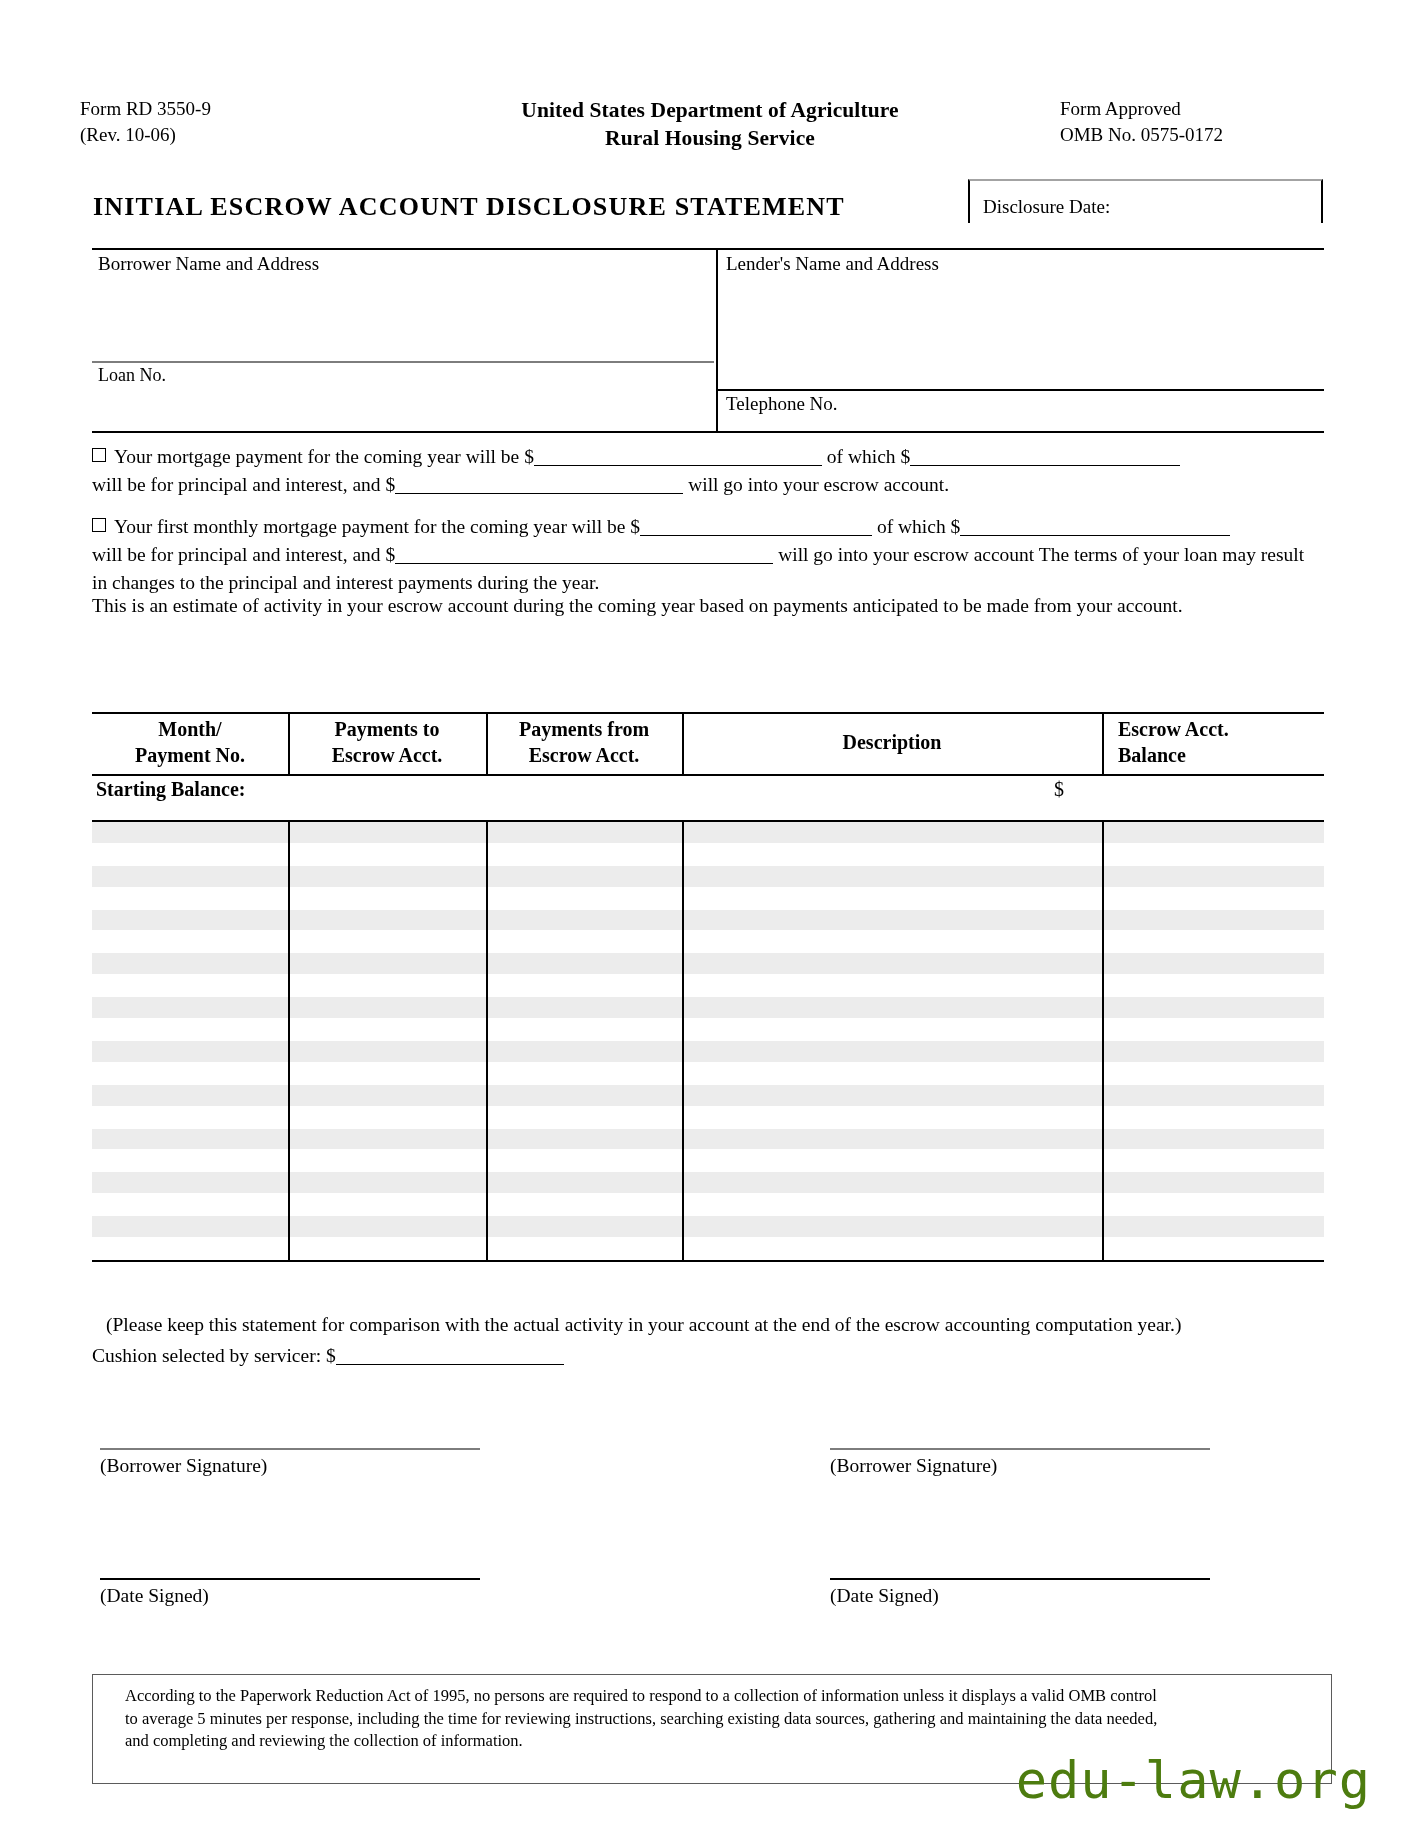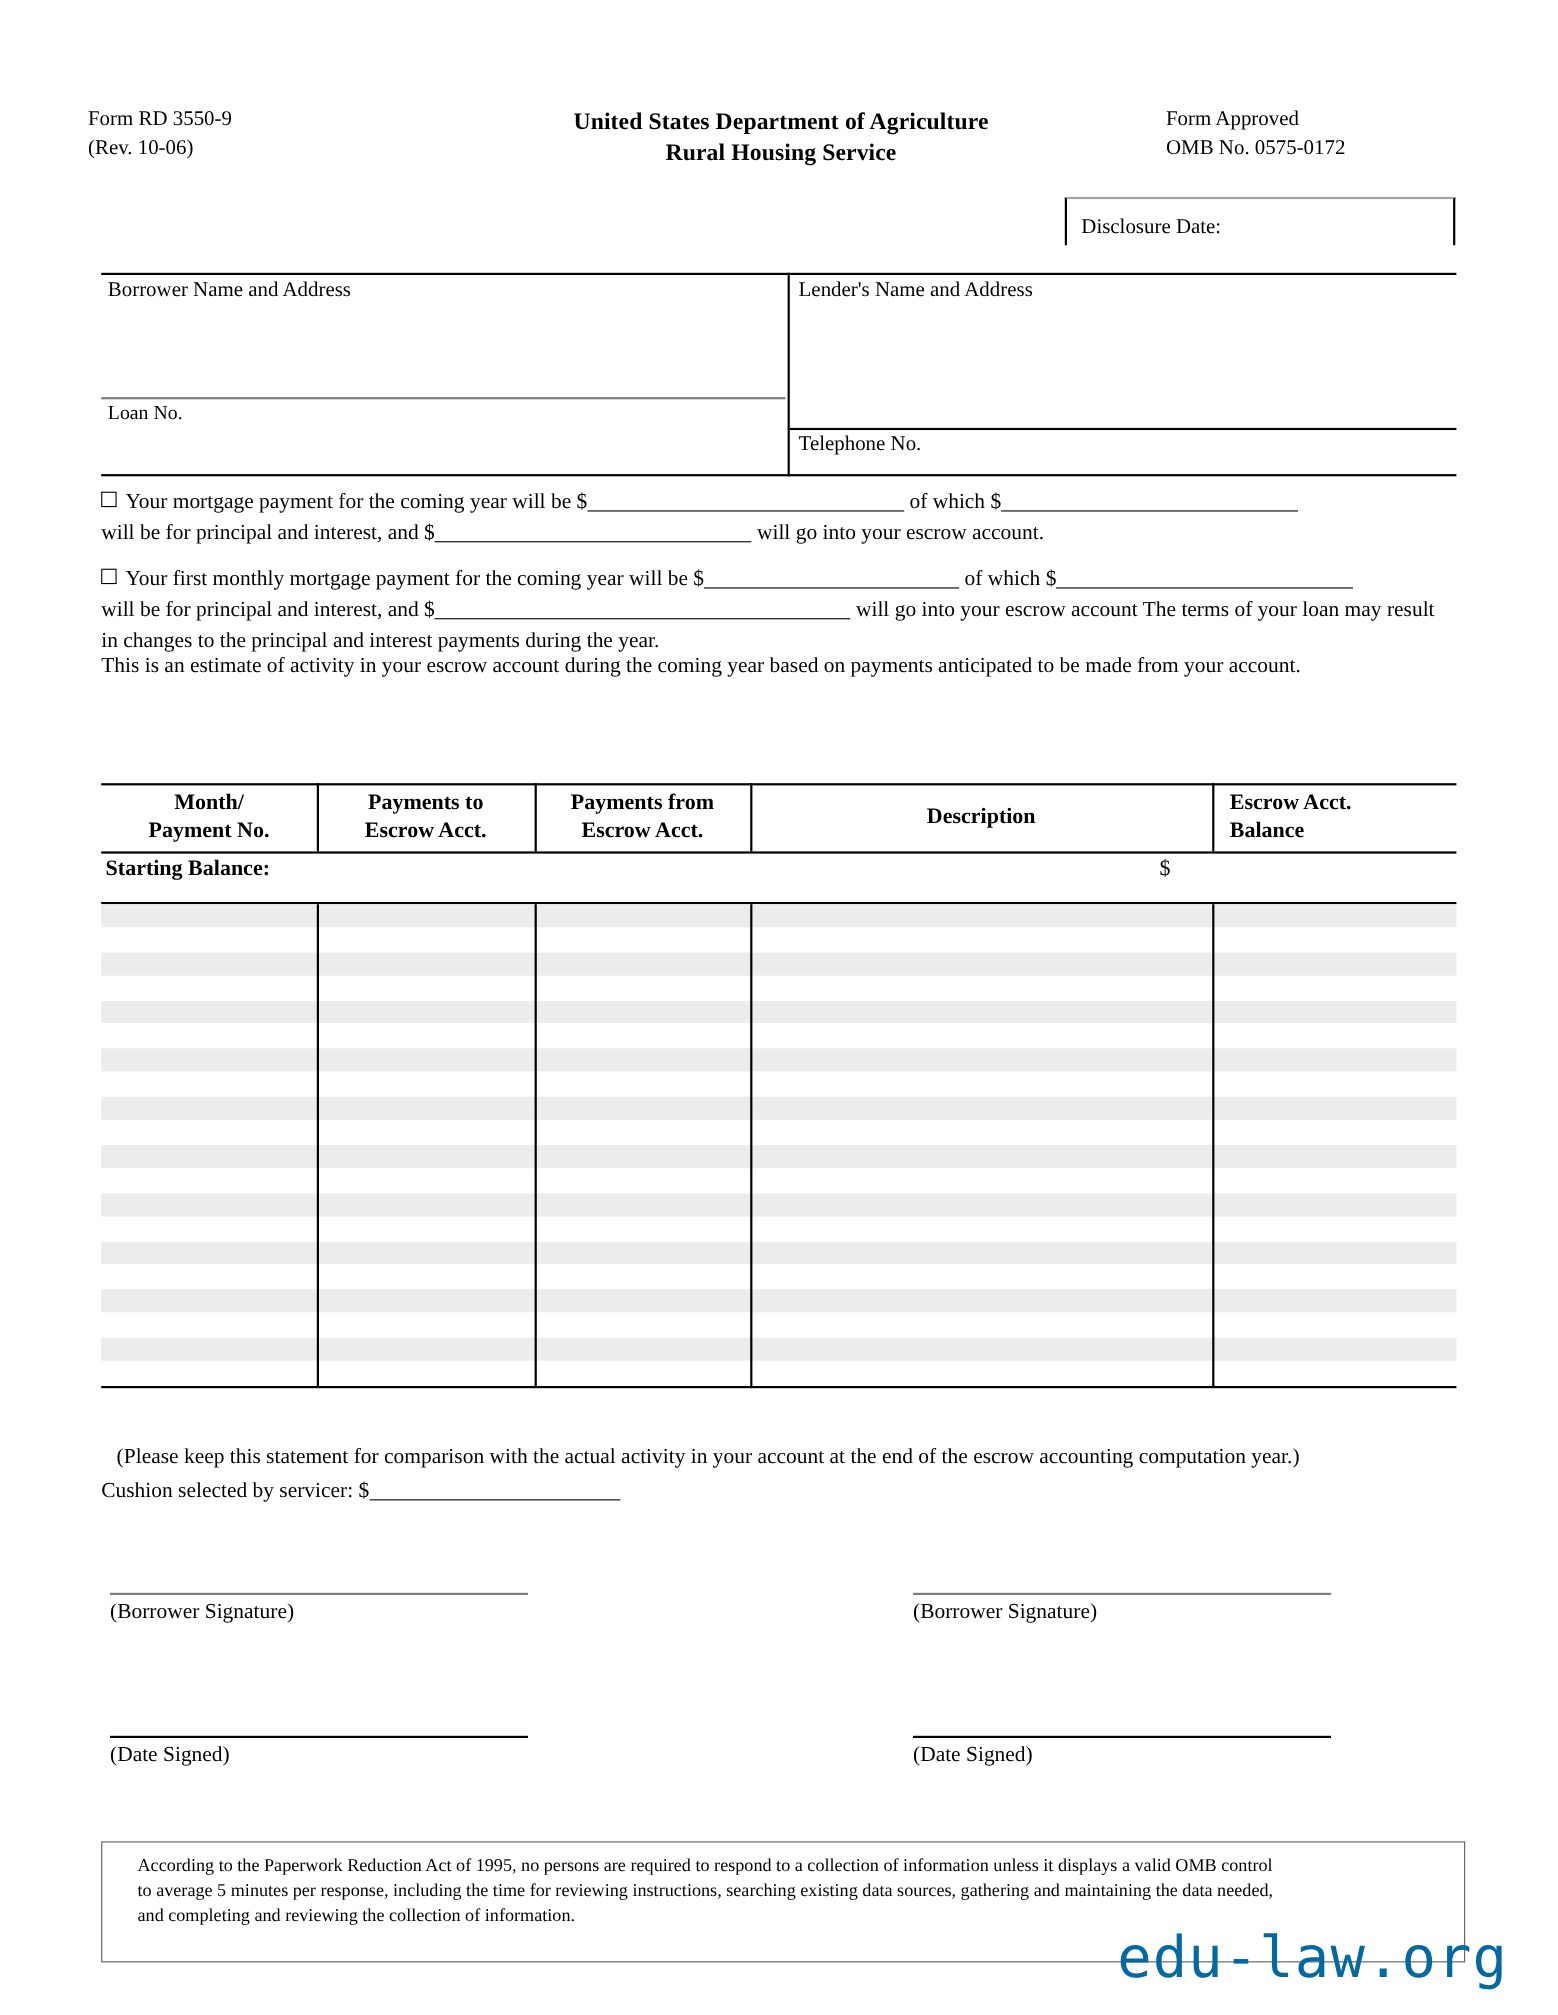--- a/index.html
+++ b/index.html
@@ -133,21 +133,21 @@
   .pra {
     position: absolute; left: 92px; top: 1674px; width: 1240px; height: 110px;
     border: 1.6px solid #5b5b5b; padding: 10px 22px 0 32px;
     font-size: 16.5px; line-height: 22.5px;
   }
 
   .watermark {
     position: absolute; left: 0; top: 1750px; width: 1416px;
     text-align: right; padding-right: 45px;
     font-family: "DejaVu Sans Mono", "Liberation Mono", monospace;
-    font-size: 52px; letter-spacing: 1px; color: #0369a1;
+    font-size: 52px; letter-spacing: 1px; color: #4d7c0f;
   }
 </style>
 </head>
 <body>
 
 <div class="page">
 
   <div class="meta-row">
     <div class="form-id">
       <div>Form RD 3550-9</div>
@@ -157,20 +157,21 @@
       <div>United States Department of Agriculture</div>
       <div>Rural Housing Service</div>
     </div>
     <div class="approved">
       <div>Form Approved</div>
       <div>OMB No. 0575-0172</div>
     </div>
   </div>
 
   <div class="title-band">
+    <div class="main-title">INITIAL ESCROW ACCOUNT DISCLOSURE STATEMENT</div>
     <div class="disclosure-box">
       <span>Disclosure Date:</span>
     </div>
   </div>
 
   <div class="idblock">
     <div class="hr-top"></div>
     <div class="vdiv"></div>
     <div class="lbl-borrower">Borrower Name and Address</div>
     <div class="lbl-lender">Lender's Name and Address</div>

